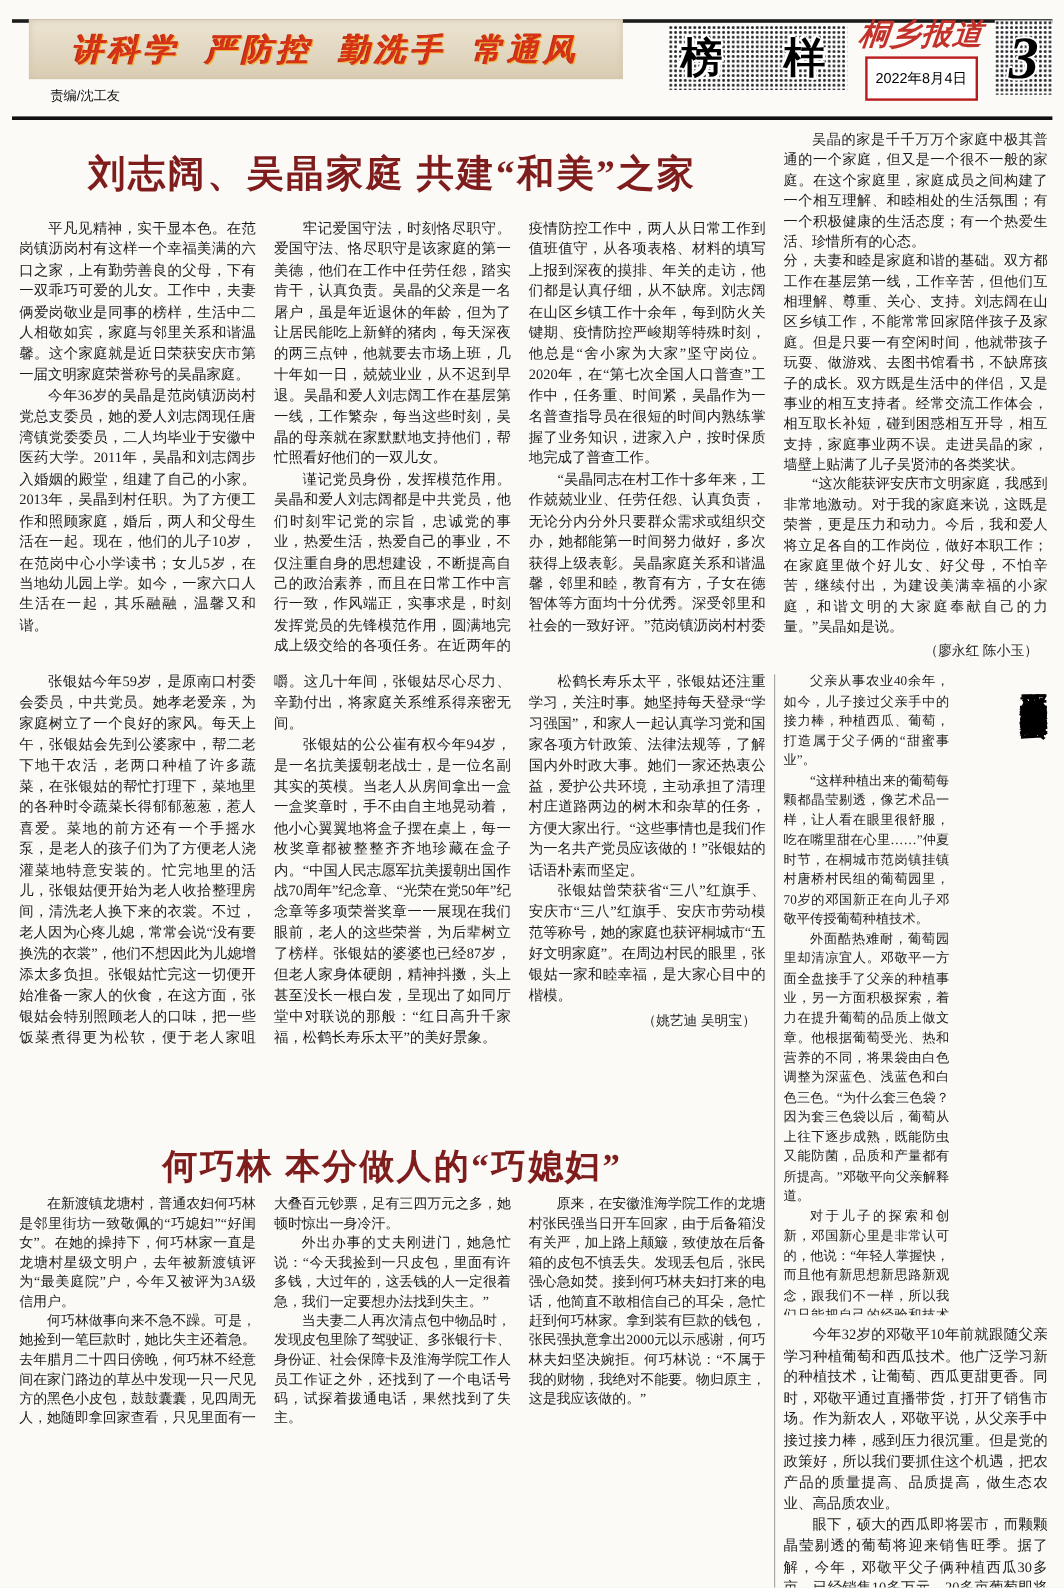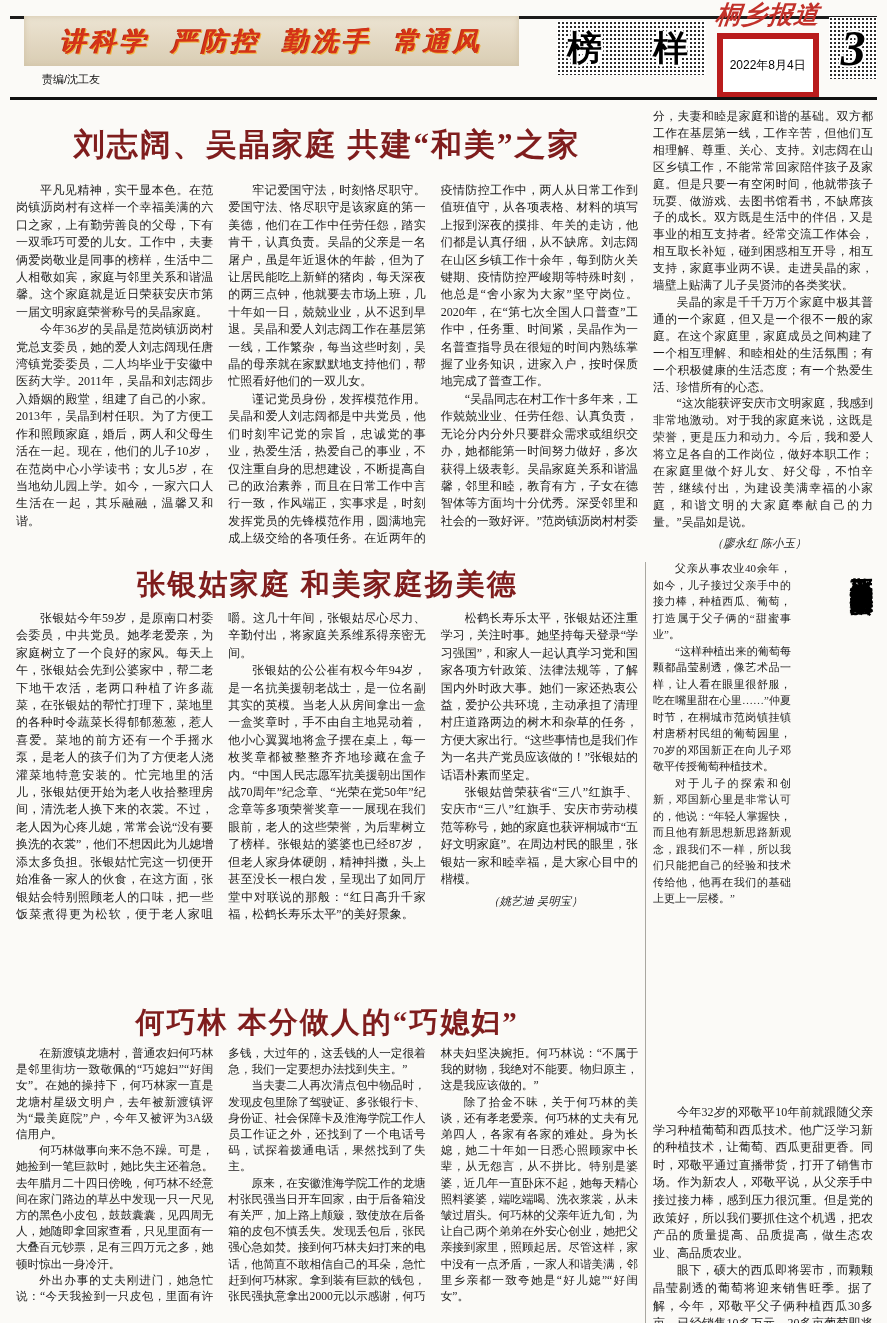--- a/index.html
+++ b/index.html
@@ -16,33 +16,33 @@
   .slogan{font-size:26px;font-weight:bold;font-style:italic;color:#d53218;letter-spacing:4px;
     text-shadow:1px 1px 0 #eeb53c,-1px 0 0 #b52a10;white-space:pre;}
   .editor{position:absolute;left:30px;top:60px;font-size:11px;color:#111;font-family:"Liberation Sans","DejaVu Sans",sans-serif;}
   .masthead{position:absolute;left:545px;top:2px;width:320px;height:68px;display:flex;align-items:center;gap:6px;}
   .dots{background-color:#fff;background-image:radial-gradient(#2b2b2b 1.05px,transparent 1.25px);background-size:4px 4px;}
   .section-badge{width:150px;height:54px;display:flex;align-items:center;justify-content:center;
     font-size:35px;font-weight:900;color:#000;letter-spacing:8px;
     text-shadow:2px 0 0 #fff,-2px 0 0 #fff,0 2px 0 #fff,0 -2px 0 #fff,2px 2px 0 #fff,-2px -2px 0 #fff;}
   .name-block{width:112px;display:flex;flex-direction:column;align-items:center;}
   .paper-name{color:#c2312a;font-size:25px;font-weight:bold;font-style:italic;letter-spacing:1px;transform:skewX(-6deg);white-space:nowrap;}
-  .paper-date{border:6px solid #b91c1c;background:#fff;font-size:12px;padding:18px 7px;margin-top:2px;
+  .paper-date{border:2px solid #b91c1c;background:#fff;font-size:12px;padding:8px 7px;margin-top:2px;
     font-family:"Liberation Sans","DejaVu Sans",sans-serif;white-space:nowrap;}
   .page-num{width:48px;height:62px;display:flex;align-items:center;justify-content:center;
     font-size:50px;font-weight:900;font-style:italic;color:#000;
     text-shadow:2px 0 0 #fff,-2px 0 0 #fff,0 2px 0 #fff,0 -2px 0 #fff;}
 
   
   .content{position:absolute;top:108px;left:16px;width:857px;color:#1c1c1c;}
   .art-title{display:flex;align-items:center;justify-content:center;font-weight:bold;color:#7f1d1d;
     letter-spacing:2px;text-align:right;white-space:nowrap;}
   p.para{margin:0;text-indent:2em;text-align:justify;}
   p.cont{text-indent:0;}
-  .byline{display:block;text-align:center;font-style:italic;font-size:11.5px;padding-right:8px;margin-top:4px;}
+  .byline{display:block;text-align:right;font-size:11.5px;padding-right:8px;margin-top:4px;}
 
   .article1{display:flex;height:446px;}
   .a1-main{width:622px;}
   .a1-title{height:74px;font-size:31px;}
   .a1-body{height:370px;column-count:3;column-gap:15px;font-size:12px;line-height:17.4px;overflow:hidden;}
   .a1-gap{width:15px;}
   .a1-side{width:220px;font-size:11.8px;line-height:16.9px;overflow:hidden;}
 
   .row2{display:flex;margin-top:6px;}
   .left-col{width:622px;}
@@ -93,62 +93,61 @@
           <p class="para">平凡见精神，实干显本色。在范岗镇沥岗村有这样一个幸福美满的六口之家，上有勤劳善良的父母，下有一双乖巧可爱的儿女。工作中，夫妻俩爱岗敬业是同事的榜样，生活中二人相敬如宾，家庭与邻里关系和谐温馨。这个家庭就是近日荣获安庆市第一届文明家庭荣誉称号的吴晶家庭。</p>
           <p class="para">今年36岁的吴晶是范岗镇沥岗村党总支委员，她的爱人刘志阔现任唐湾镇党委委员，二人均毕业于安徽中医药大学。2011年，吴晶和刘志阔步入婚姻的殿堂，组建了自己的小家。2013年，吴晶到村任职。为了方便工作和照顾家庭，婚后，两人和父母生活在一起。现在，他们的儿子10岁，在范岗中心小学读书；女儿5岁，在当地幼儿园上学。如今，一家六口人生活在一起，其乐融融，温馨又和谐。</p>
           <p class="para">牢记爱国守法，时刻恪尽职守。爱国守法、恪尽职守是该家庭的第一美德，他们在工作中任劳任怨，踏实肯干，认真负责。吴晶的父亲是一名屠户，虽是年近退休的年龄，但为了让居民能吃上新鲜的猪肉，每天深夜的两三点钟，他就要去市场上班，几十年如一日，兢兢业业，从不迟到早退。吴晶和爱人刘志阔工作在基层第一线，工作繁杂，每当这些时刻，吴晶的母亲就在家默默地支持他们，帮忙照看好他们的一双儿女。</p>
           <p class="para">谨记党员身份，发挥模范作用。吴晶和爱人刘志阔都是中共党员，他们时刻牢记党的宗旨，忠诚党的事业，热爱生活，热爱自己的事业，不仅注重自身的思想建设，不断提高自己的政治素养，而且在日常工作中言行一致，作风端正，实事求是，时刻发挥党员的先锋模范作用，圆满地完成上级交给的各项任务。在近两年的疫情防控工作中，两人从日常工作到值班值守，从各项表格、材料的填写上报到深夜的摸排、年关的走访，他们都是认真仔细，从不缺席。刘志阔在山区乡镇工作十余年，每到防火关键期、疫情防控严峻期等特殊时刻，他总是“舍小家为大家”坚守岗位。2020年，在“第七次全国人口普查”工作中，任务重、时间紧，吴晶作为一名普查指导员在很短的时间内熟练掌握了业务知识，进家入户，按时保质地完成了普查工作。</p>
           <p class="para">“吴晶同志在村工作十多年来，工作兢兢业业、任劳任怨、认真负责，无论分内分外只要群众需求或组织交办，她都能第一时间努力做好，多次获得上级表彰。吴晶家庭关系和谐温馨，邻里和睦，教育有方，子女在德智体等方面均十分优秀。深受邻里和社会的一致好评。”范岗镇沥岗村村委会副主任周侃对吴晶及其家庭如此评价。</p>
 
         </div>
       </div>
       <div class="a1-gap"></div>
       <div class="a1-side">
+        <p class="para">吴晶的家是千千万万个家庭中极其普通的一个家庭，但又是一个很不一般的家庭。在这个家庭里，家庭成员之间构建了一个相互理解、和睦相处的生活氛围；有一个积极健康的生活态度；有一个热爱生活、珍惜所有的心态。</p>
         <p class="para cont">分，夫妻和睦是家庭和谐的基础。双方都工作在基层第一线，工作辛苦，但他们互相理解、尊重、关心、支持。刘志阔在山区乡镇工作，不能常常回家陪伴孩子及家庭。但是只要一有空闲时间，他就带孩子玩耍、做游戏、去图书馆看书，不缺席孩子的成长。双方既是生活中的伴侣，又是事业的相互支持者。经常交流工作体会，相互取长补短，碰到困惑相互开导，相互支持，家庭事业两不误。走进吴晶的家，墙壁上贴满了儿子吴贤沛的各类奖状。</p>
-        <p class="para">吴晶的家是千千万万个家庭中极其普通的一个家庭，但又是一个很不一般的家庭。在这个家庭里，家庭成员之间构建了一个相互理解、和睦相处的生活氛围；有一个积极健康的生活态度；有一个热爱生活、珍惜所有的心态。</p>
         <p class="para">“这次能获评安庆市文明家庭，我感到非常地激动。对于我的家庭来说，这既是荣誉，更是压力和动力。今后，我和爱人将立足各自的工作岗位，做好本职工作；在家庭里做个好儿女、好父母，不怕辛苦，继续付出，为建设美满幸福的小家庭，和谐文明的大家庭奉献自己的力量。”吴晶如是说。</p>
         <span class="byline">（廖永红  陈小玉）</span>
       </div>
     </div>
 
     <div class="row2">
       <div class="left-col">
 
         <div>
-          <div class="art-title a2-title">张银姑家庭  和美家庭扬美德</div>
           <div class="a2-body">
             <p class="para">张银姑今年59岁，是原南口村委会委员，中共党员。她孝老爱亲，为家庭树立了一个良好的家风。每天上午，张银姑会先到公婆家中，帮二老下地干农活，老两口种植了许多蔬菜，在张银姑的帮忙打理下，菜地里的各种时令蔬菜长得郁郁葱葱，惹人喜爱。菜地的前方还有一个手摇水泵，是老人的孩子们为了方便老人浇灌菜地特意安装的。忙完地里的活儿，张银姑便开始为老人收拾整理房间，清洗老人换下来的衣裳。不过，老人因为心疼儿媳，常常会说“没有要换洗的衣裳”，他们不想因此为儿媳增添太多负担。张银姑忙完这一切便开始准备一家人的伙食，在这方面，张银姑会特别照顾老人的口味，把一些饭菜煮得更为松软，便于老人家咀嚼。这几十年间，张银姑尽心尽力、辛勤付出，将家庭关系维系得亲密无间。</p>
             <p class="para">张银姑的公公崔有权今年94岁，是一名抗美援朝老战士，是一位名副其实的英模。当老人从房间拿出一盒一盒奖章时，手不由自主地晃动着，他小心翼翼地将盒子摆在桌上，每一枚奖章都被整整齐齐地珍藏在盒子内。“中国人民志愿军抗美援朝出国作战70周年”纪念章、“光荣在党50年”纪念章等多项荣誉奖章一一展现在我们眼前，老人的这些荣誉，为后辈树立了榜样。张银姑的婆婆也已经87岁，但老人家身体硬朗，精神抖擞，头上甚至没长一根白发，呈现出了如同厅堂中对联说的那般：“红日高升千家福，松鹤长寿乐太平”的美好景象。</p>
             <p class="para">松鹤长寿乐太平，张银姑还注重学习，关注时事。她坚持每天登录“学习强国”，和家人一起认真学习党和国家各项方针政策、法律法规等，了解国内外时政大事。她们一家还热衷公益，爱护公共环境，主动承担了清理村庄道路两边的树木和杂草的任务，方便大家出行。“这些事情也是我们作为一名共产党员应该做的！”张银姑的话语朴素而坚定。</p>
             <p class="para">张银姑曾荣获省“三八”红旗手、安庆市“三八”红旗手、安庆市劳动模范等称号，她的家庭也获评桐城市“五好文明家庭”。在周边村民的眼里，张银姑一家和睦幸福，是大家心目中的楷模。</p>
             <span class="byline">（姚艺迪  吴明宝）</span>
           </div>
         </div>
 
         <div class="article3">
           <div class="art-title a3-title">何巧林  本分做人的“巧媳妇”</div>
           <div class="a3-body">
             <p class="para">在新渡镇龙塘村，普通农妇何巧林是邻里街坊一致敬佩的“巧媳妇”“好闺女”。在她的操持下，何巧林家一直是龙塘村星级文明户，去年被新渡镇评为“最美庭院”户，今年又被评为3A级信用户。</p>
             <p class="para">何巧林做事向来不急不躁。可是，她捡到一笔巨款时，她比失主还着急。去年腊月二十四日傍晚，何巧林不经意间在家门路边的草丛中发现一只一尺见方的黑色小皮包，鼓鼓囊囊，见四周无人，她随即拿回家查看，只见里面有一大叠百元钞票，足有三四万元之多，她顿时惊出一身冷汗。</p>
             <p class="para">外出办事的丈夫刚进门，她急忙说：“今天我捡到一只皮包，里面有许多钱，大过年的，这丢钱的人一定很着急，我们一定要想办法找到失主。”</p>
             <p class="para">当夫妻二人再次清点包中物品时，发现皮包里除了驾驶证、多张银行卡、身份证、社会保障卡及淮海学院工作人员工作证之外，还找到了一个电话号码，试探着拨通电话，果然找到了失主。</p>
             <p class="para">原来，在安徽淮海学院工作的龙塘村张民强当日开车回家，由于后备箱没有关严，加上路上颠簸，致使放在后备箱的皮包不慎丢失。发现丢包后，张民强心急如焚。接到何巧林夫妇打来的电话，他简直不敢相信自己的耳朵，急忙赶到何巧林家。拿到装有巨款的钱包，张民强执意拿出2000元以示感谢，何巧林夫妇坚决婉拒。何巧林说：“不属于我的财物，我绝对不能要。物归原主，这是我应该做的。”</p>
-            <p class="para">除了拾金不昧，关于何巧林的美谈，还有孝老爱亲。何巧林的丈夫有兄弟四人，各家有各家的难处。身为长媳，她二十年如一日悉心照顾家中长辈，从无怨言，从不拼比。特别是婆婆，近几年一直卧床不起，她每天精心照料婆婆，端吃端喝、洗衣浆裳，从未皱过眉头。何巧林的父亲年近九旬，为让自己两个弟弟在外安心创业，她把父亲接到家里，照顾起居。尽管这样，家中没有一点矛盾，一家人和谐美满，邻里乡亲都一致夸她是“好儿媳”“好闺女”。</p>
 
           </div>
         </div>
       </div>
 
       <div class="divider"></div>
 
       <div class="rail">
         <div class="a4-top">
           <div class="a4-sidecol">
             <p class="para">父亲从事农业40余年，如今，儿子接过父亲手中的接力棒，种植西瓜、葡萄，打造属于父子俩的“甜蜜事业”。</p>
             <p class="para">“这样种植出来的葡萄每颗都晶莹剔透，像艺术品一样，让人看在眼里很舒服，吃在嘴里甜在心里……”仲夏时节，在桐城市范岗镇挂镇村唐桥村民组的葡萄园里，70岁的邓国新正在向儿子邓敬平传授葡萄种植技术。</p>
+            <p class="para">外面酷热难耐，葡萄园里却清凉宜人。邓敬平一方面全盘接手了父亲的种植事业，另一方面积极探索，着力在提升葡萄的品质上做文章。他根据葡萄受光、热和营养的不同，将果袋由白色调整为深蓝色、浅蓝色和白色三色。“为什么套三色袋？因为套三色袋以后，葡萄从上往下逐步成熟，既能防虫又能防菌，品质和产量都有所提高。”邓敬平向父亲解释道。</p>
             <p class="para">对于儿子的探索和创新，邓国新心里是非常认可的，他说：“年轻人掌握快，而且他有新思想新思路新观念，跟我们不一样，所以我们只能把自己的经验和技术传给他，他再在我们的基础上更上一层楼。”</p>
           </div>
           <div class="a4-vtitle">邓敬平 瓜果种植父传子继 新农人酿造『甜蜜的事业』</div>
         </div>
         <div class="a4-bottom">
           <p class="para">今年32岁的邓敬平10年前就跟随父亲学习种植葡萄和西瓜技术。他广泛学习新的种植技术，让葡萄、西瓜更甜更香。同时，邓敬平通过直播带货，打开了销售市场。作为新农人，邓敬平说，从父亲手中接过接力棒，感到压力很沉重。但是党的政策好，所以我们要抓住这个机遇，把农产品的质量提高、品质提高，做生态农业、高品质农业。</p>
           <p class="para">眼下，硕大的西瓜即将罢市，而颗颗晶莹剔透的葡萄将迎来销售旺季。据了解，今年，邓敬平父子俩种植西瓜30多亩，已经销售10多万元。20多亩葡萄即将上市，预计销售收入将超过90万元。父子俩的“甜蜜事业”正越来越甜……</p>
 
         </div>
       </div>

